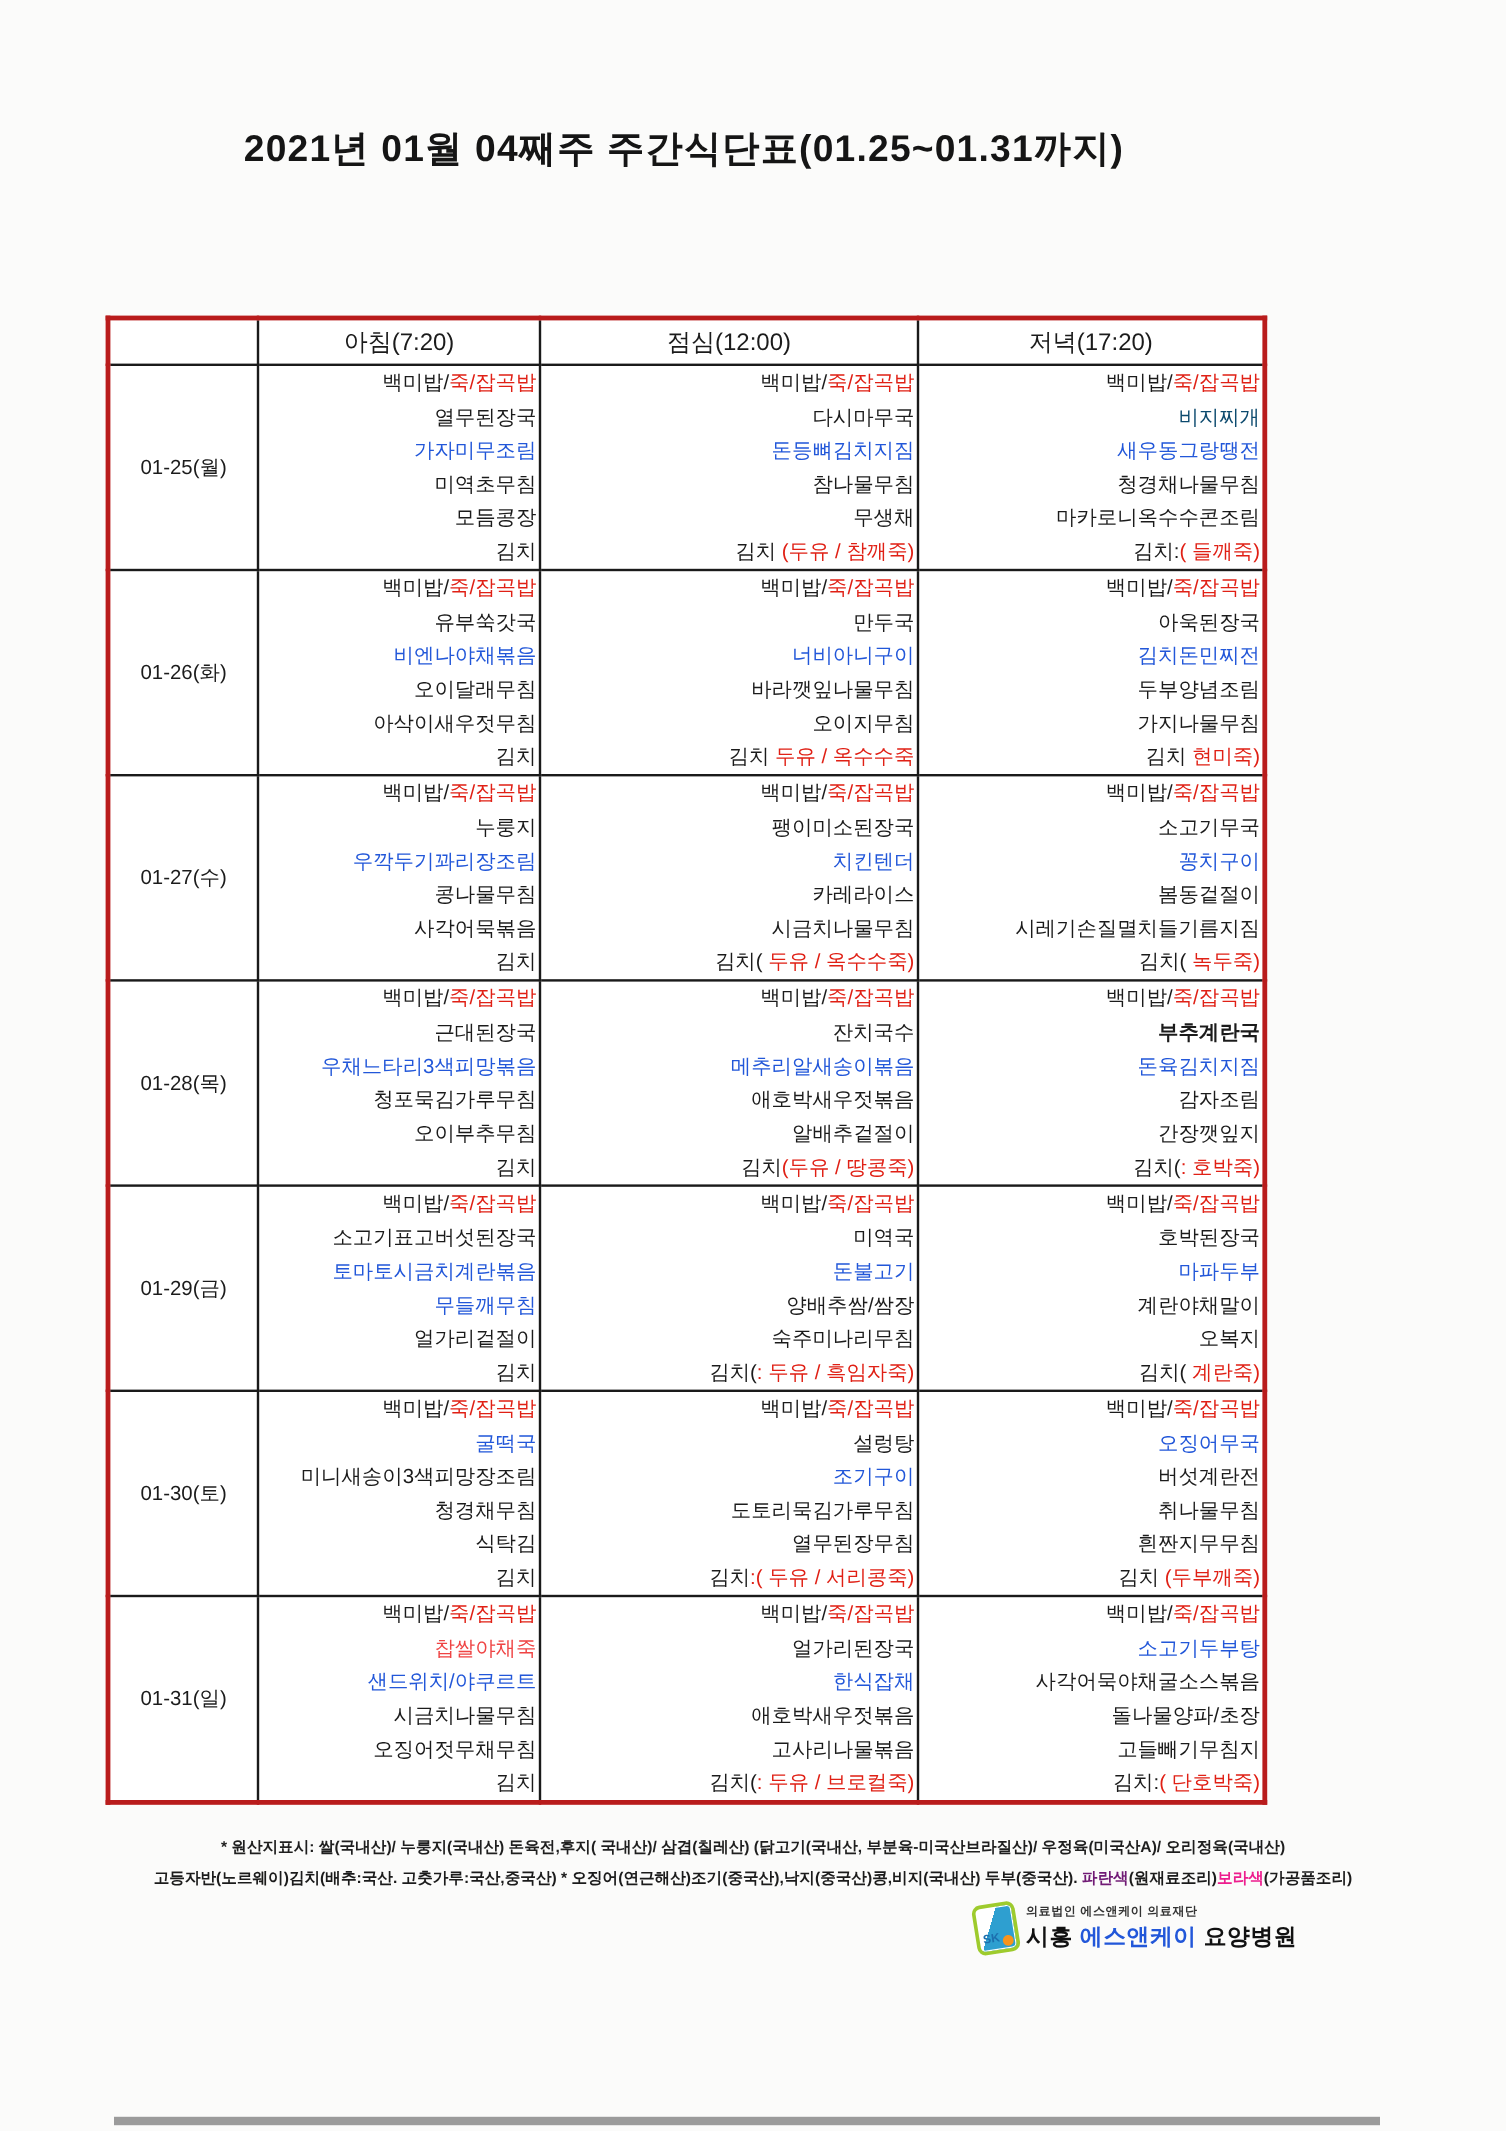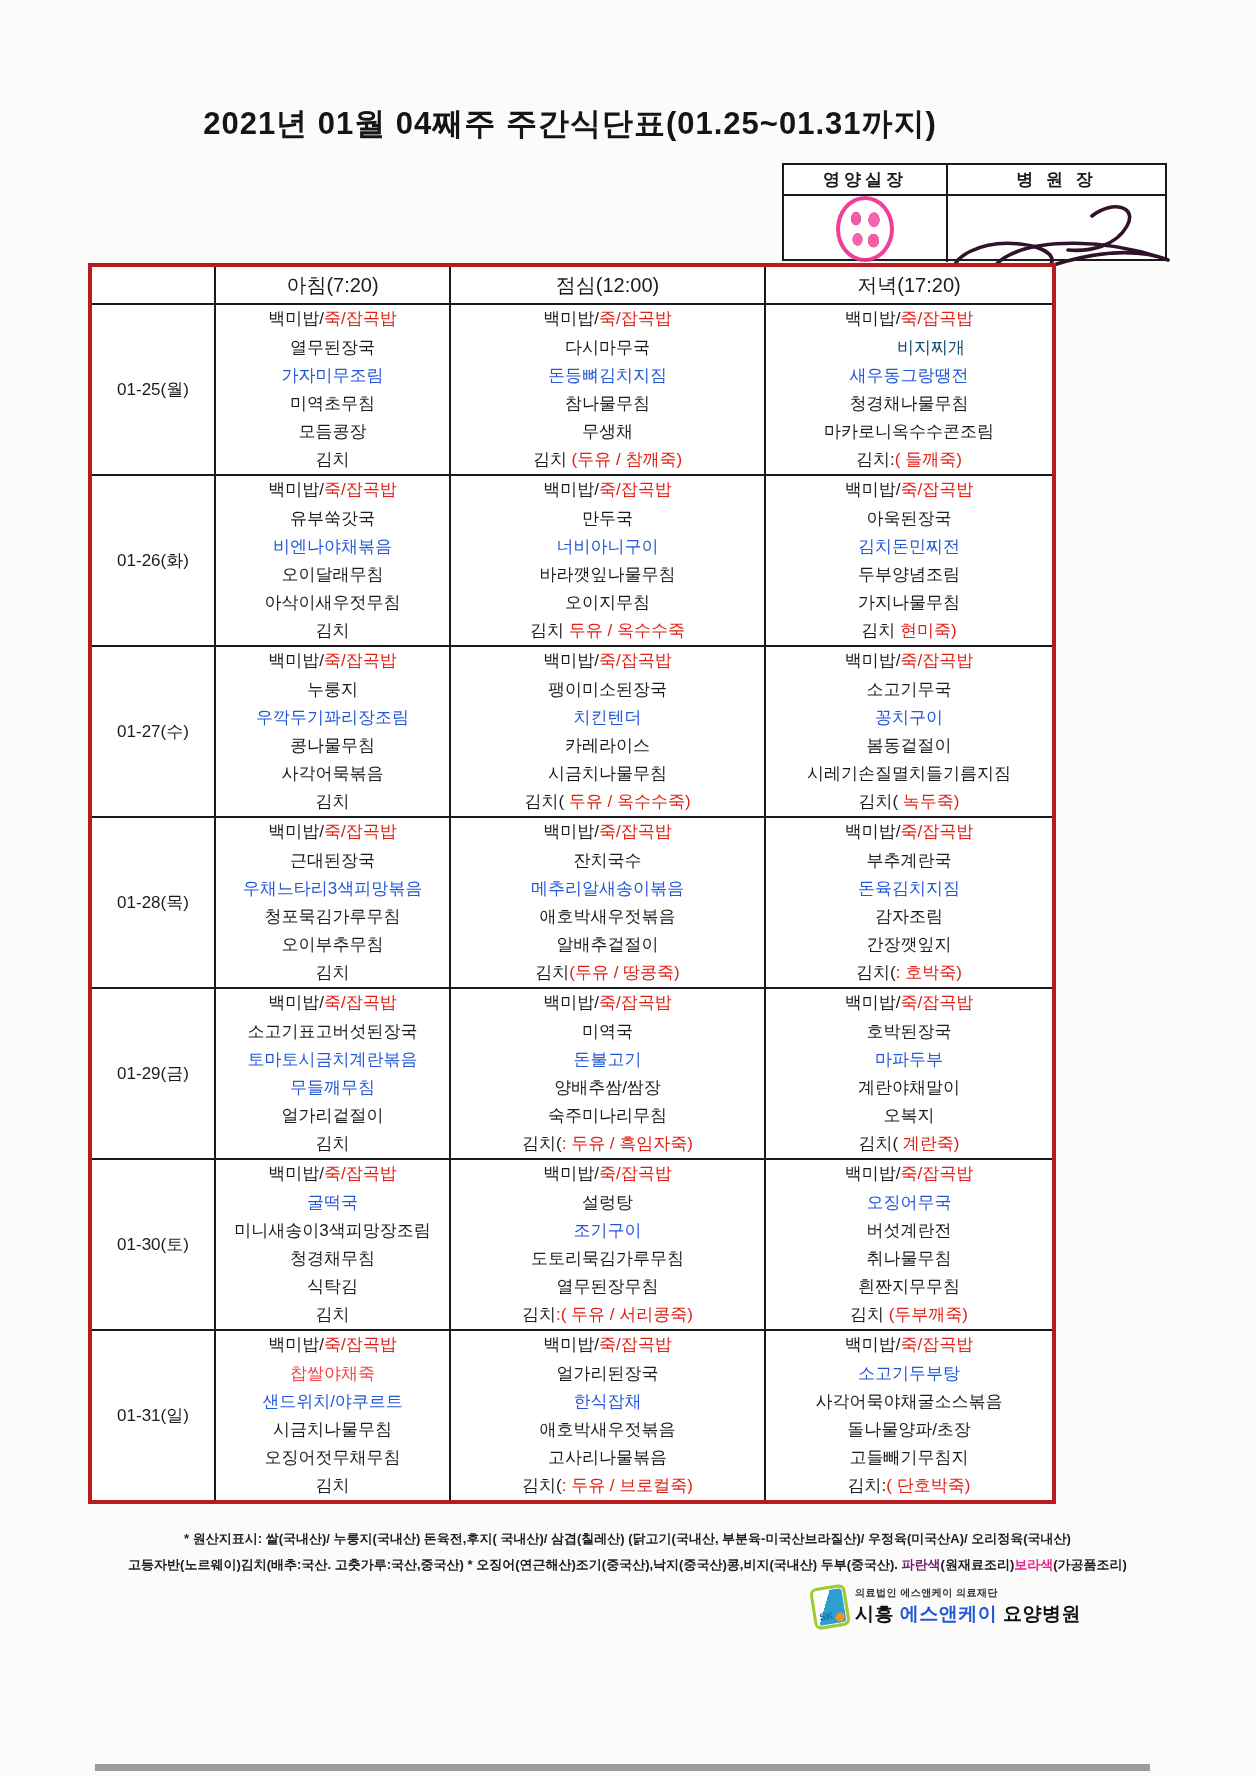--- a/index.html
+++ b/index.html
@@ -41,21 +41,21 @@
   
   table.menu{
     position:absolute;left:88px;top:263px;
     border-collapse:collapse;table-layout:fixed;background:#fff;
   }
   table.menu td,table.menu th{border:2px solid #1a1a1a;padding:0;vertical-align:middle;}
   table.menu{border:4px solid #b91c1c;}
   th.time-h{font-size:20px;font-weight:500;height:36px;background:#fff;}
   td.day-cell{font-size:17px;text-align:center;background:#fff;}
   td.meal-cell{height:169px;}
-  .meal-lines{display:flex;flex-direction:column;justify-content:space-around;height:100%;padding:3px 2px;}
+  .meal-lines{display:flex;flex-direction:column;justify-content:space-around;height:100%;padding:3px 2px;align-items:flex-end;}
   .menu-line{text-align:center;font-size:17px;line-height:1.25;white-space:nowrap;}
   
   .foot-note{
     position:absolute;left:88px;top:1496px;width:964px;text-align:center;
     font-size:14.5px;font-weight:bold;color:#222;
   }
   .origin1{
     position:absolute;left:0;top:1530px;width:1255px;text-align:center;
     font-size:13px;font-weight:bold;color:#1e1e1e;
   }
@@ -82,35 +82,20 @@
   
   .scan-bar{position:absolute;left:95px;top:1764px;width:1055px;height:7px;background:#8a8a8a;opacity:.85;}
 </style>
 </head>
 <body>
 
 <div class="page">
 
   <div class="title">2021년 01월 04째주 주간식단표(01.25~01.31까지)</div>
 
-  <div class="approval">
-    <div class="cell toprow first">영양실장</div>
-    <div class="cell toprow">병 원 장</div>
-    <div class="cell first">
-      <div class="stamp"></div>
-    </div>
-    <div class="cell">
-      <svg class="signature-svg" width="250" height="150" viewBox="0 0 250 150">
-        <path d="M158 14 C178 -2 204 4 193 24 C182 44 156 50 134 48
-                 M20 76 C12 54 50 38 86 42 C122 46 130 64 98 72
-                 C66 80 46 72 70 56 C102 36 172 36 234 58
-                 M234 58 C186 38 86 58 6 128" stroke="#31122b" stroke-width="3.6" fill="none" stroke-linecap="round"></path>
-      </svg>
-    </div>
-  </div>
 
   <table class="menu">
     <colgroup>
       <col style="width:125px">
         <col style="width:235px">
         <col style="width:315px">
         <col style="width:289px">
     </colgroup>
     <thead>
       <tr>
@@ -238,21 +223,21 @@
               <div class="menu-line"><span style="color: rgb(27, 27, 27);">잔치국수</span></div>
               <div class="menu-line"><span style="color: rgb(34, 87, 217);">메추리알새송이볶음</span></div>
               <div class="menu-line"><span style="color: rgb(27, 27, 27);">애호박새우젓볶음</span></div>
               <div class="menu-line"><span style="color: rgb(27, 27, 27);">알배추겉절이</span></div>
               <div class="menu-line"><span style="color: rgb(27, 27, 27);">김치</span><span style="color: rgb(224, 32, 21);">(두유 / 땅콩죽)</span></div>
             </div>
           </td>
           <td class="meal-cell">
             <div class="meal-lines">
               <div class="menu-line"><span style="color: rgb(27, 27, 27);">백미밥/</span><span style="color: rgb(224, 32, 21);">죽/잡곡밥</span></div>
-              <div class="menu-line"><span style="color: rgb(27, 27, 27);">부추계란국</span></div>
+              <div class="menu-line"><span style="color: rgb(27, 27, 27); font-weight: bold;">부추계란국</span></div>
               <div class="menu-line"><span style="color: rgb(34, 87, 217);">돈육김치지짐</span></div>
               <div class="menu-line"><span style="color: rgb(27, 27, 27);">감자조림</span></div>
               <div class="menu-line"><span style="color: rgb(27, 27, 27);">간장깻잎지</span></div>
               <div class="menu-line"><span style="color: rgb(27, 27, 27);">김치(</span><span style="color: rgb(224, 32, 21);">: 호박죽)</span></div>
             </div>
           </td>
         </tr>
         <tr>
           <td class="day-cell">01-29(금)</td>
           <td class="meal-cell">

